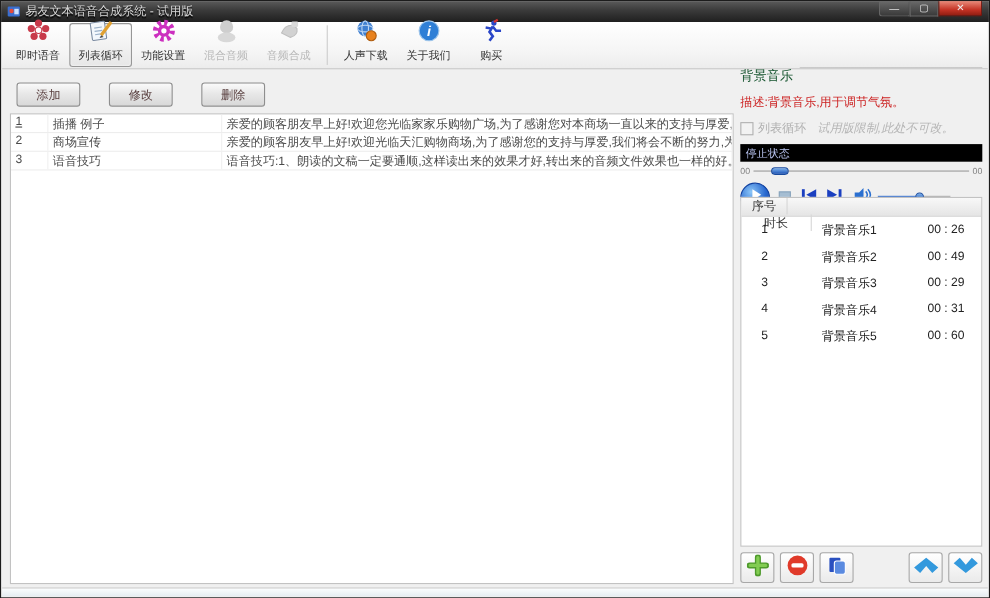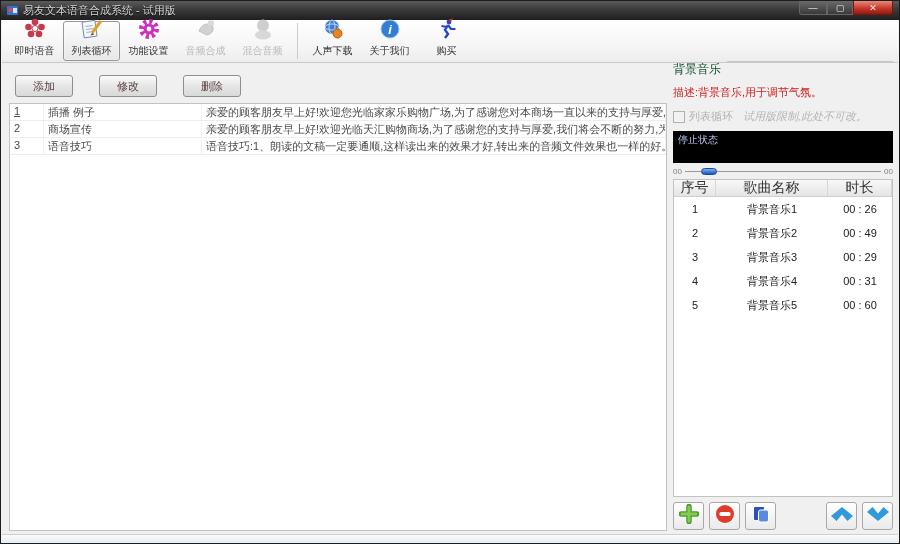--- a/index.html
+++ b/index.html
@@ -52,21 +52,21 @@
 
   
   .right-panel { position:absolute; left:672px; top:60px; right:6px; bottom:12px; }
   .group-head { display:flex; align-items:flex-start; font-size:12px; color:#14532d; }
   .group-line { flex:1; height:1px; background:#c6c6c6; margin-left:6px; }
   .desc-text { margin-top:7px; font-size:11px; color:#cc2222; white-space:nowrap; }
   .loop-row { margin-top:9px; display:flex; align-items:center; font-size:11px; color:#b0b0b0; }
   .cbx { width:12px; height:12px; border:1px solid #b0b0b0; background:#f2f2f2; margin-right:4px; flex:0 0 auto; }
   .trial-note { margin-left:10px; font-style:italic; color:#b5b5b5; }
 
-  .marquee { margin-top:7px; height:32px; background:#000; color:#b9c4f0; font-size:10px;
+  .marquee { margin-top:7px; height:16px; background:#000; color:#b9c4f0; font-size:10px;
     padding:2px 5px; white-space:nowrap; overflow:hidden; }
   .seek-row { margin-top:2px; height:13px; display:flex; align-items:center; font-size:8px; color:#808080; }
   .seek-track { flex:1; height:9px; position:relative; margin:0 3px; }
   .seek-groove { position:absolute; left:0; right:0; top:4px; height:1px; background:#9a9a9a; }
   .seek-thumb { position:absolute; left:8%; top:1px; width:16px; height:7px; border-radius:4px;
     background:linear-gradient(#7cb2ec,#1e55b8); border:1px solid #184a9e; }
 
   .controls-row { margin-top:2px; height:30px; display:flex; align-items:center; }
   .play-btn { width:27px; height:27px; border-radius:50%; border:1px solid #0f3f9e;
     background:radial-gradient(circle at 35% 30%, #8cc6f8, #2a6ad0 55%, #123f9a);
@@ -76,21 +76,21 @@
   .vol-icon { margin:0 4px 0 2px; display:flex; align-items:center; }
   .vol-track { width:66px; height:10px; position:relative; }
   .vol-line-a { position:absolute; left:0; top:4px; width:38px; height:2px; background:#3a74d0; }
   .vol-line-b { position:absolute; left:38px; top:4px; right:0; height:1px; background:#a8a8a8; }
   .vol-thumb { position:absolute; left:34px; top:1px; width:8px; height:8px; border-radius:50%;
     background:linear-gradient(#7cb2ec,#2050b0); border:1px solid #184a9e; }
 
   .playlist { position:absolute; left:0; right:0; top:118px; bottom:34px;
     background:#fff; border:1px solid #c2c2c2; overflow:hidden; }
   .pl-head { display:flex; height:17px; background:linear-gradient(#f8f8f8,#e5e5e5);
-    border-bottom:1px solid #cfcfcf; font-size:14px; color:#333; }
+    border-bottom:1px solid #cfcfcf; font-size:11px; color:#333;flex-direction:column; }
   .pl-head .c, .pl-row .c { display:flex; align-items:center; justify-content:center; white-space:nowrap; overflow:hidden; }
   .pl-head .c { border-right:1px solid #d6d6d6; }
   .pl-row { display:flex; height:24px; font-size:11px; color:#222; }
   .c.pl-no { width:42px; flex:0 0 auto; }
   .c.pl-name { flex:1; min-width:0; }
   .c.pl-dur { width:64px; flex:0 0 auto; }
 
   .pl-actions { position:absolute; left:0; right:0; bottom:0; height:29px; display:flex; gap:5px; }
   .sq-btn { width:31px; height:28px; border:1px solid #a8a8a8; border-radius:3px;
     background:linear-gradient(#ffffff,#eaeaea); display:flex; align-items:center; justify-content:center; }
@@ -155,34 +155,34 @@
             <circle cx="12" cy="12" r="7.5" fill="none" stroke="#cc2fbf" stroke-width="5" stroke-dasharray="3 2.9"></circle>
             <circle cx="12" cy="12" r="5.5" fill="#cc2fbf"></circle>
             <circle cx="12" cy="12" r="2.4" fill="#fff"></circle>
           </svg>
       </span>
       <span>功能设置</span>
     </div>
     <div class="tool-btn disabled">
       <span>
         <svg width="24" height="24" viewBox="0 0 24 24">
+            <circle cx="12" cy="8.5" r="6" fill="#cecece"></circle>
+            <ellipse cx="12" cy="18" rx="8" ry="4.5" fill="#d8d8d8"></ellipse>
+          </svg>
+      </span>
+      <span>混合音频</span>
+    </div>
+    <div class="tool-btn disabled">
+      <span>
+        <svg width="24" height="24" viewBox="0 0 24 24">
             <path d="M5 14 Q8 6 16 7 L19 10 Q20 16 13 18 Z" fill="#d2d2d2" stroke="#bfbfbf"></path>
             <rect x="14" y="3.5" width="6" height="5" rx="1" fill="#dadada"></rect>
           </svg>
       </span>
       <span>音频合成</span>
-    </div>
-    <div class="tool-btn disabled">
-      <span>
-        <svg width="24" height="24" viewBox="0 0 24 24">
-            <circle cx="12" cy="8.5" r="6" fill="#cecece"></circle>
-            <ellipse cx="12" cy="18" rx="8" ry="4.5" fill="#d8d8d8"></ellipse>
-          </svg>
-      </span>
-      <span>混合音频</span>
     </div>
     <div class="tool-sep"></div>
     <div class="tool-btn">
       <span>
         <svg width="24" height="24" viewBox="0 0 24 24">
             <circle cx="11" cy="10" r="7" fill="#3f7fd0"></circle>
             <ellipse cx="11" cy="10" rx="7" ry="3" fill="none" stroke="#bcd6f2"></ellipse>
             <ellipse cx="11" cy="10" rx="3" ry="7" fill="none" stroke="#bcd6f2"></ellipse>
             <circle cx="16.5" cy="16.5" r="4.5" fill="#e8821e" stroke="#b05e10"></circle>
           </svg>

